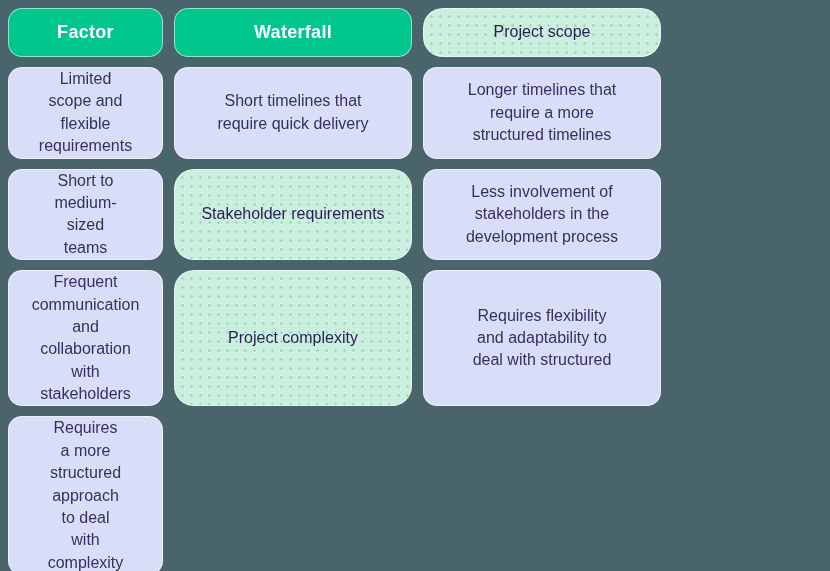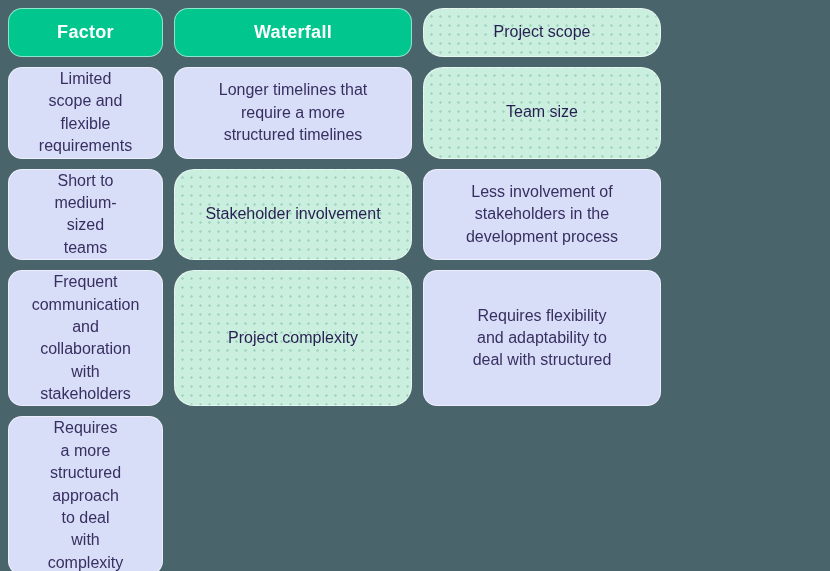--- a/index.html
+++ b/index.html
@@ -71,25 +71,25 @@
 <body>
 
 <div class="comparison-table">
 
   <div class="cell header-cell">Factor</div>
   <div class="cell header-cell">Waterfall</div>
 
   <div class="cell factor-cell">Project scope</div>
   <div class="cell body-cell">Limited scope and flexible requirements</div>
 
+  <div class="cell body-cell">Short timelines that require quick delivery</div>
   <div class="cell body-cell">Longer timelines that require a more structured timelines</div>
 
-  <div class="cell factor-cell">Team size</div>
   <div class="cell body-cell">Short to medium-sized teams</div>
 
-  <div class="cell factor-cell">Stakeholder involvement</div>
+  <div class="cell factor-cell">Stakeholder requirements</div>
   <div class="cell body-cell">Less involvement of stakeholders in the development process</div>
   <div class="cell body-cell">Frequent communication and collaboration with stakeholders</div>
 
   <div class="cell factor-cell">Project complexity</div>
   <div class="cell body-cell">Requires flexibility and adaptability to deal with structured</div>
   <div class="cell body-cell">Requires a more structured approach to deal with complexity</div>
 </div>
 
 </body></html>

